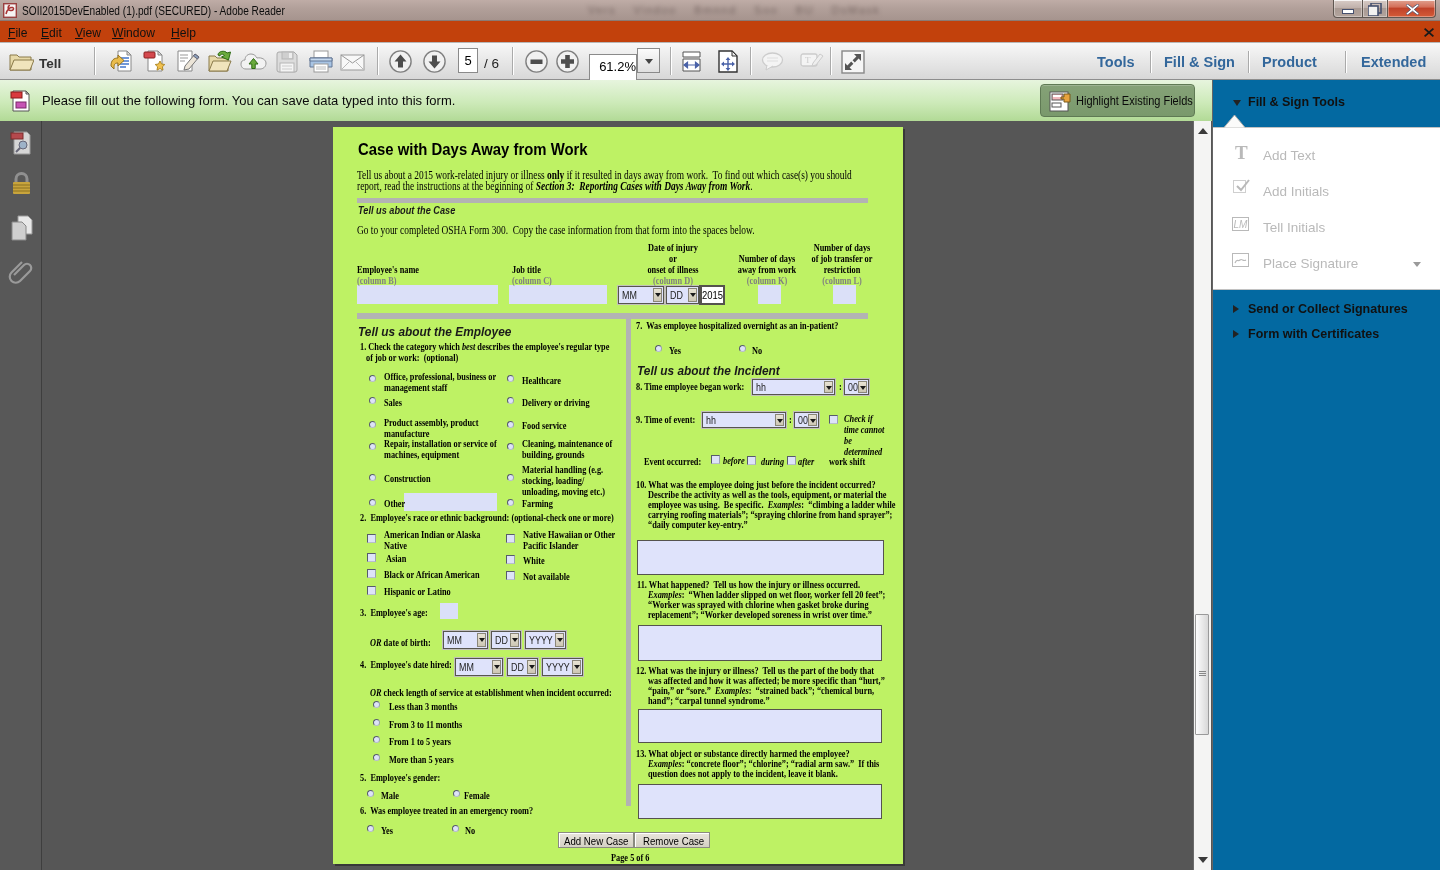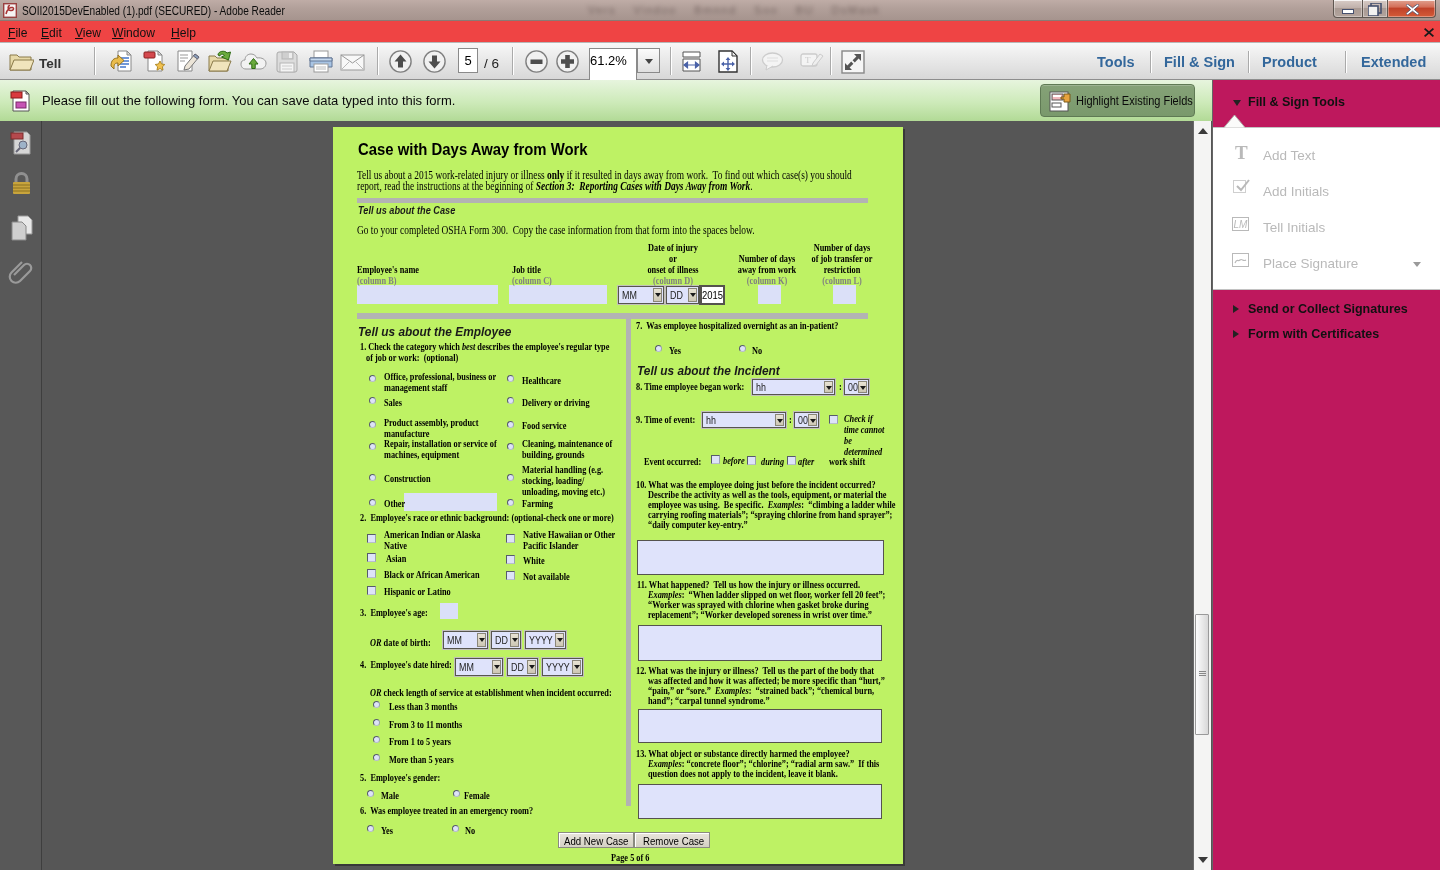--- a/index.html
+++ b/index.html
@@ -12,42 +12,42 @@
 #ghost { position:absolute; left:588px; top:4px; width:300px; height:12px; color:#786763;
   font-size:11px; filter:blur(1.9px); letter-spacing:1.5px; word-spacing:13px; white-space:nowrap; }
 #winbtns { position:absolute; right:3px; top:0; width:104px; height:18px; }
 .wbtn { position:absolute; top:0; height:18px; border:1px solid #5f5650; border-top:none;
   background:linear-gradient(#d9ccc7 0%,#c0b1ab 45%,#a99a93 50%,#b3a49d 100%);
   box-shadow:inset 0 1px 0 rgba(255,255,255,.7), inset 0 0 0 1px rgba(255,255,255,.35); }
 .wbtn.min { left:0; width:30px; border-radius:0 0 0 4px; }
 .wbtn.max { left:29px; width:26px; }
 .wbtn.cls { left:54px; width:49px; border-radius:0 0 4px 0;
   background:linear-gradient(#e0a290 0%,#d4705a 40%,#c0432a 50%,#d55b38 100%); }
-#menubar { position:absolute; left:0; top:21px; width:1440px; height:22px; background:#ef4444;
+#menubar { position:absolute; left:0; top:21px; width:1440px; height:22px; background:#c2410c;
   border-bottom:1px solid #b7b7b7; font-size:13px; color:#111; }
 .mitem { position:absolute; top:4px; transform:scaleX(0.93); transform-origin:0 0; }
 .mu { text-decoration:underline; }
 #menux { position:absolute; right:7px; top:6px; font-size:11px; color:#111; font-weight:bold; }
 #toolbar { position:absolute; left:0; top:43px; width:1440px; height:37px;
   background:linear-gradient(#f8f8f8,#e9e9e9 45%,#d8d8d8); border-bottom:1px solid #8e8e8e; }
 .tsep { position:absolute; top:4px; width:1px; height:28px; background:#aaa; box-shadow:1px 0 0 #fff; }
 .tbtn { position:absolute; top:5px; }
 #greenbar { position:absolute; left:0; top:80px; width:1212px; height:41px;
   background:linear-gradient(#e7f5de,#cdeab9 55%,#b2da96); }
 #greenbar .gtext { position:absolute; left:42px; top:13px; font-size:13px; color:#0a0a0a; }
 #hlbtn { position:absolute; left:1040px; top:84px; width:155px; height:33px;
   background:linear-gradient(#85a277,#7a996c); border:1px solid #5f7a54; border-radius:4px;
   box-shadow:inset 0 1px 0 rgba(255,255,255,.2); }
 #hlbtn .hltext { position:absolute; left:35px; top:9px; font-size:12.5px; color:#0a0a0a; white-space:nowrap; transform:scaleX(0.88); transform-origin:0 0; }
 #docarea { position:absolute; left:0; top:121px; width:1212px; height:749px; background:#565656; }
 #leftstrip { position:absolute; left:0; top:121px; width:42px; height:749px; background:#585858;
   border-right:1px solid #3e3e3e; }
 #scrollbar { position:absolute; left:1193px; top:121px; width:18px; height:749px; background:#f4f4f3;
   border-left:1px solid #6a6a6a; }
-#rightpanel { position:absolute; left:1212px; top:80px; width:228px; height:790px; background:#be185d;
+#rightpanel { position:absolute; left:1212px; top:80px; width:228px; height:790px; background:#0369a1;
   border-left:1px solid #656565; }
 #page { position:absolute; left:333px; top:127px; width:570px; height:737px; background:#bef264;
   box-shadow:2px 2px 0 rgba(0,0,0,.35); }
 .blue { background:#dbe0f8; position:absolute; }
 .grayb { position:absolute; background:#b3b3b3; }
 .radio { position:absolute; width:7px; height:7px; border-radius:50%; background:#dde3f8;
   border:1px solid; border-color:#565c6a #9aa0b0 #b8bece #565c6a; }
 .chk { position:absolute; width:9px; height:9px; background:#dde3f8; border:1px solid;
   border-color:#565c6a #9aa0b0 #b8bece #565c6a; }
 .dd { position:absolute; background:#dfe3fb; border:1px solid #57554f; box-shadow:0 0 0 1px #c2c0ba; }
@@ -173,21 +173,21 @@
   <div class="tbtn" style="left:484px;top:13px;font-size:13.5px;color:#222">/ 6</div>
   <div class="tsep" style="left:512px"></div>
   <svg class="tbtn" style="left:525px;top:7px" width="23" height="23" viewBox="0 0 23 23">
     <circle cx="11.5" cy="11.5" r="10.6" fill="#f1f1f1" stroke="#808080" stroke-width="1.4"></circle>
     <rect x="5.5" y="9.5" width="12" height="4.5" fill="#4d4d4d"></rect>
   </svg>
   <svg class="tbtn" style="left:556px;top:7px" width="23" height="23" viewBox="0 0 23 23">
     <circle cx="11.5" cy="11.5" r="10.6" fill="#f1f1f1" stroke="#808080" stroke-width="1.4"></circle>
     <path d="M9.2 5 h4.6 v4.2 H18 v4.6 h-4.2 V18 h-4.6 v-4.2 H5 v-4.6 h4.2 Z" fill="#4d4d4d"></path>
   </svg>
-  <div class="tbtn" style="left:589px;top:5px;width:48px;height:42px;background:#fff;border:1px solid #8a8a8a;font-size:13px;text-align:left;line-height:24px">61.2%</div>
+  <div class="tbtn" style="left:589px;top:11px;width:48px;height:42px;background:#fff;border:1px solid #8a8a8a;font-size:13px;text-align:right;line-height:24px">61.2%</div>
   <div class="tbtn" style="left:637px;top:5px;width:23px;height:25px;background:linear-gradient(#fbfbfb,#dfdfdf);border:1px solid #8a8a8a"></div>
   <div class="tbtn" style="left:645px;top:16px;width:0;height:0;border-left:4.5px solid transparent;border-right:4.5px solid transparent;border-top:5px solid #444"></div>
   <div class="tsep" style="left:670px"></div>
   <svg class="tbtn" style="left:681px;top:8px" width="21" height="21" viewBox="0 0 21 21">
     <path d="M2 1 h17 v5 h-17 Z" fill="#fff" stroke="#555"></path>
     <path d="M2 8 h17 v12 h-17 Z" fill="#fff" stroke="#555"></path>
     <path d="M3 14 h15 M3 14 l3.5 -2.8 v5.6 Z M18 14 l-3.5 -2.8 v5.6 Z" stroke="#4a62a8" fill="#4a62a8" stroke-width="1.2"></path>
   </svg>
   <svg class="tbtn" style="left:718px;top:7px" width="20" height="23" viewBox="0 0 20 23">
     <path d="M1 1 L14 1 L19 6 L19 22 L1 22 Z" fill="#fff" stroke="#333" stroke-width="1.4"></path>

